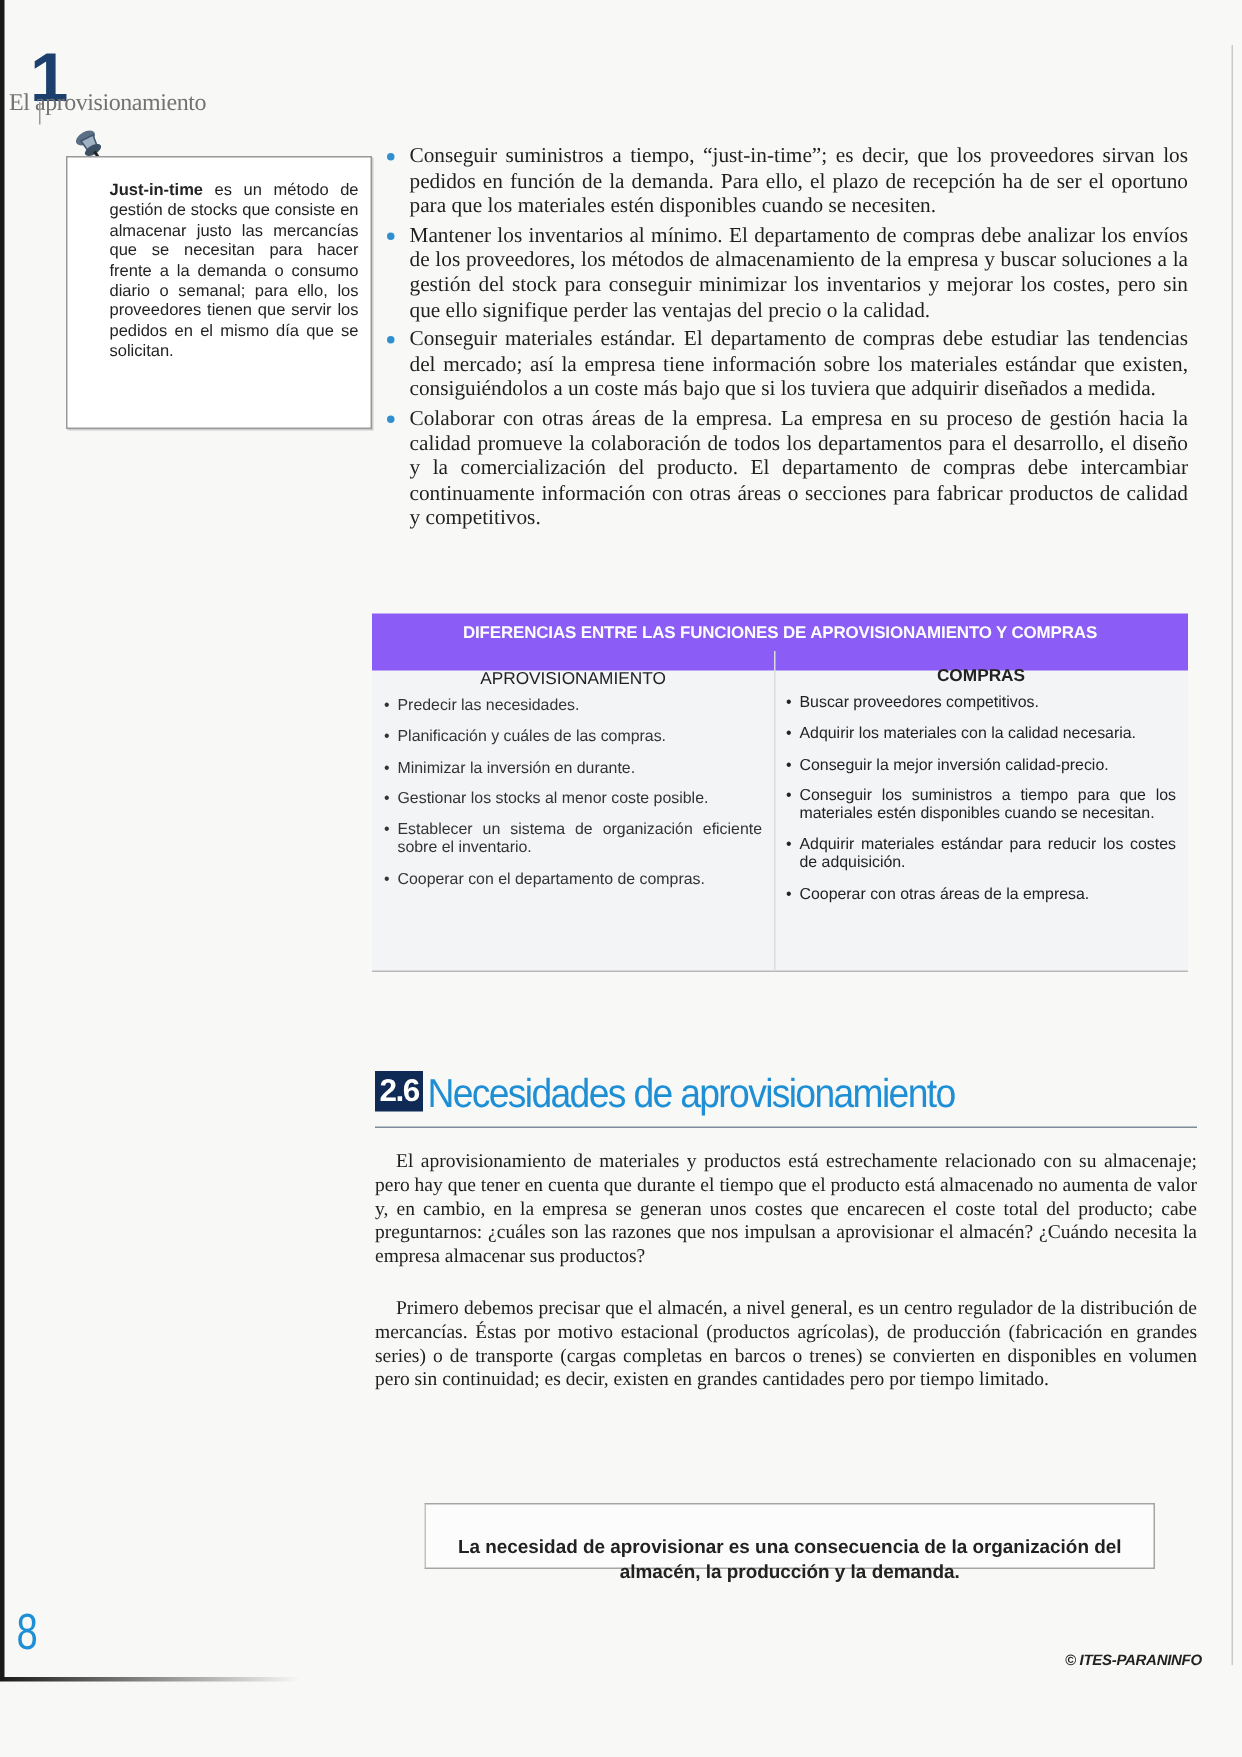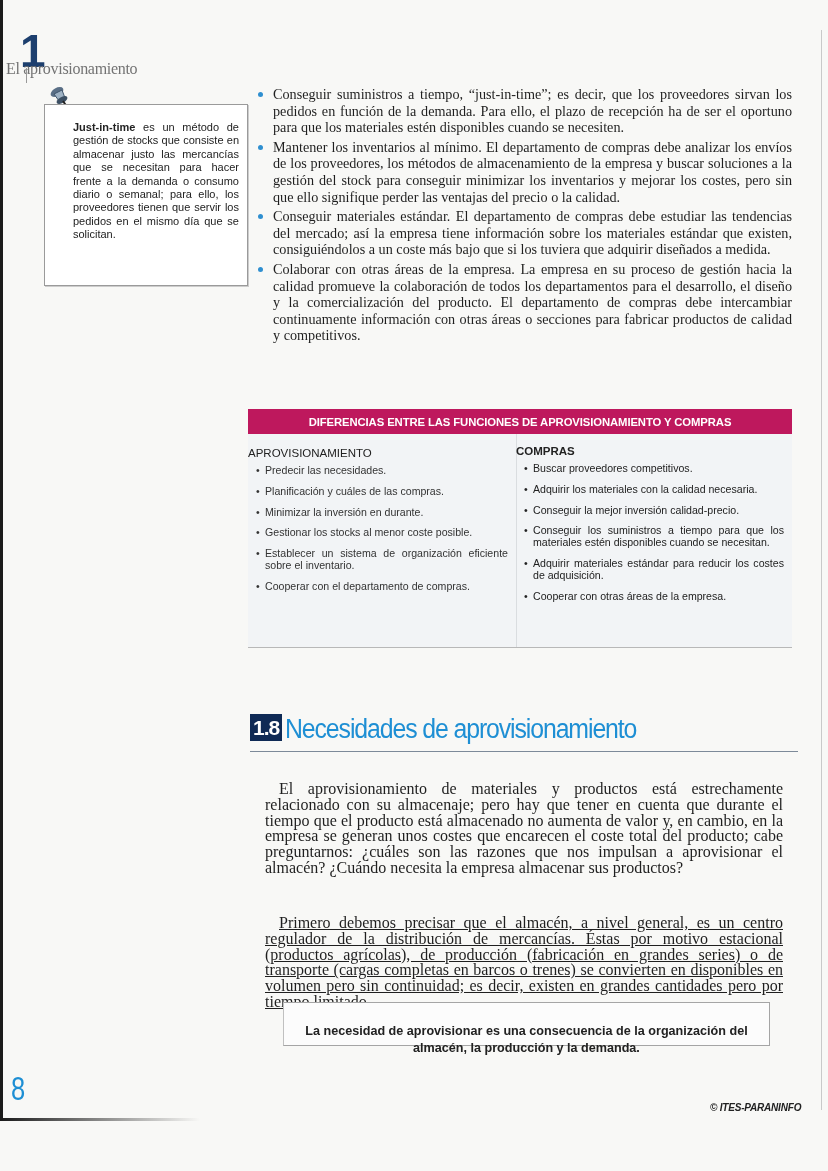--- a/index.html
+++ b/index.html
@@ -37,45 +37,45 @@
       position: absolute; left: 44px; top: 104px; width: 182px; height: 180px;
       background: #fff; border: 1px solid #9a9a9a; box-shadow: 1px 1px 0 #ccc; padding-left: 20px;
     }
     .side-note p {
       margin: 0; padding: 16px 8px 0 8px; font-family: "Liberation Sans", sans-serif;
       font-size: 11px; line-height: 13.4px; text-align: justify; color: #222;
     }
     .side-note b { font-weight: bold; }
 
     
-    .main { position: absolute; left: 258px; top: 86px; width: 534px; }
+    .main { position: absolute; left: 258px; top: 96px; width: 534px; }
     .bullets { list-style: none; margin: 0; padding: 0; }
     .bullets li {
       position: relative; padding-left: 15px; font-size: 14.2px; line-height: 16.6px;
       text-align: justify; margin-bottom: 3px;
     }
     .bullets li .dot {
       position: absolute; left: 0; top: 6px; width: 5px; height: 5px; border-radius: 50%; background: #2f8fd0;
     }
 
     
     .diff-table {
       position: absolute; left: 248px; top: 409px; width: 544px; height: 238px;
       background: #f2f4f6; border-bottom: 1px solid #b8b8b8;
     }
     .diff-head {
-      height: 25px; background: #be185d; color: #fff; text-align: center;
+      height: 38px; background: #8b5cf6; color: #fff; text-align: center;
       font-family: "Liberation Sans", sans-serif; font-weight: bold; font-size: 11.3px; line-height: 27px;
       letter-spacing: -0.1px;
     }
     .diff-col { position: absolute; top: 25px; bottom: 0; }
     .diff-col.left { left: 0; width: 268px; border-right: 1px solid #dadde0; }
     .diff-col.right { left: 268px; width: 276px; }
     .col-title {
-      font-family: "Liberation Sans", sans-serif; font-size: 11.5px;
+      text-align: center; font-family: "Liberation Sans", sans-serif; font-size: 11.5px;
       margin-top: 13px; margin-bottom: 6px; color: #222;
     }
     .diff-col.right .col-title { font-weight: bold; margin-top: 11px; margin-bottom: 6px; }
     .diff-list { list-style: none; margin: 0; padding: 0 8px 0 8px; }
     .diff-list li {
       position: relative; padding-left: 9px; font-family: "Liberation Sans", sans-serif;
       font-size: 10.6px; line-height: 11.8px; margin-bottom: 9px; text-align: justify; color: #222;
     }
     .diff-list li .dot { position: absolute; left: 0; top: 0; }
     .diff-col.left .diff-list li { color: #333; }
@@ -89,24 +89,24 @@
     }
     .section-title {
       display: inline-block; color: #1e8fd4; font-family: "Liberation Sans", sans-serif; font-size: 27px;
       line-height: 30px; margin-left: 3px; letter-spacing: -1.2px; vertical-align: top; transform: scaleX(0.92);
       transform-origin: left;
     }
     .section-rule { position: absolute; left: 0; top: 37px; width: 548px; height: 1px; background: #7d8a99; }
 
     .body-text { position: absolute; left: 250px; width: 548px; }
     .body-text p {
-      margin: 15px; font-size: 16px; line-height: 15.8px; text-align: justify; text-indent: 14px;
+      margin: 0; font-size: 13px; line-height: 15.8px; text-align: justify; text-indent: 14px;
     }
     .para1 { top: 766px; }
-    .para2 { top: 900px; text-decoration: underline; }
+    .para2 { top: 864px; }
 
     .callout {
       position: absolute; left: 283px; top: 1002px; width: 487px; height: 44px;
       background: #fcfcfc; border: 1px solid #a5a5a5; border-left-color: #c0c0c0;
       font-family: "Liberation Sans", sans-serif; font-weight: bold; font-size: 12.6px;
       line-height: 17px; text-align: center; color: #222; padding-top: 20px; box-sizing: border-box;
     }
 
     .page-number {
       position: absolute; left: 11px; top: 1069px; font-family: "Liberation Sans", sans-serif;
@@ -170,21 +170,21 @@
       <li><span class="dot">•</span><span>Adquirir los materiales con la calidad necesaria.</span></li>
       <li><span class="dot">•</span><span>Conseguir la mejor inversión calidad-precio.</span></li>
       <li><span class="dot">•</span><span>Conseguir los suministros a tiempo para que los materiales estén disponibles cuando se necesitan.</span></li>
       <li><span class="dot">•</span><span>Adquirir materiales estándar para reducir los costes de adquisición.</span></li>
       <li><span class="dot">•</span><span>Cooperar con otras áreas de la empresa.</span></li>
     </ul>
   </div>
 </div>
 
 <div class="section-heading">
-  <span class="section-num">1.8</span><span class="section-title">Necesidades de aprovisionamiento</span>
+  <span class="section-num">2.6</span><span class="section-title">Necesidades de aprovisionamiento</span>
   <div class="section-rule"></div>
 </div>
 
 <div class="body-text para1">
   <p>El aprovisionamiento de materiales y productos está estrechamente relacionado con su almacenaje; pero hay que tener en cuenta que durante el tiempo que el producto está almacenado no aumenta de valor y, en cambio, en la empresa se generan unos costes que encarecen el coste total del producto; cabe preguntarnos: ¿cuáles son las razones que nos impulsan a aprovisionar el almacén? ¿Cuándo necesita la empresa almacenar sus productos?</p>
 </div>
 <div class="body-text para2">
   <p>Primero debemos precisar que el almacén, a nivel general, es un centro regulador de la distribución de mercancías. Éstas por motivo estacional (productos agrícolas), de producción (fabricación en grandes series) o de transporte (cargas completas en barcos o trenes) se convierten en disponibles en volumen pero sin continuidad; es decir, existen en grandes cantidades pero por tiempo limitado.</p>
 </div>
 

